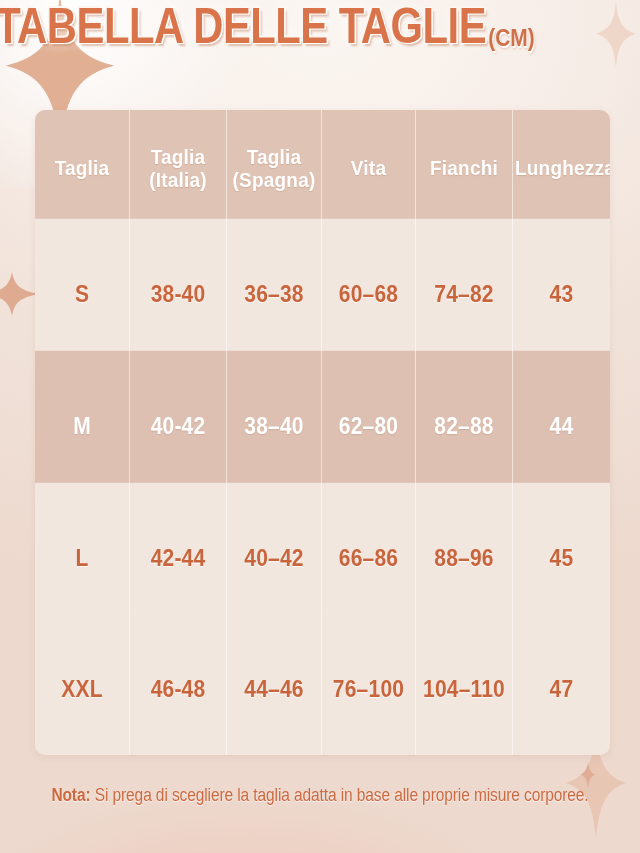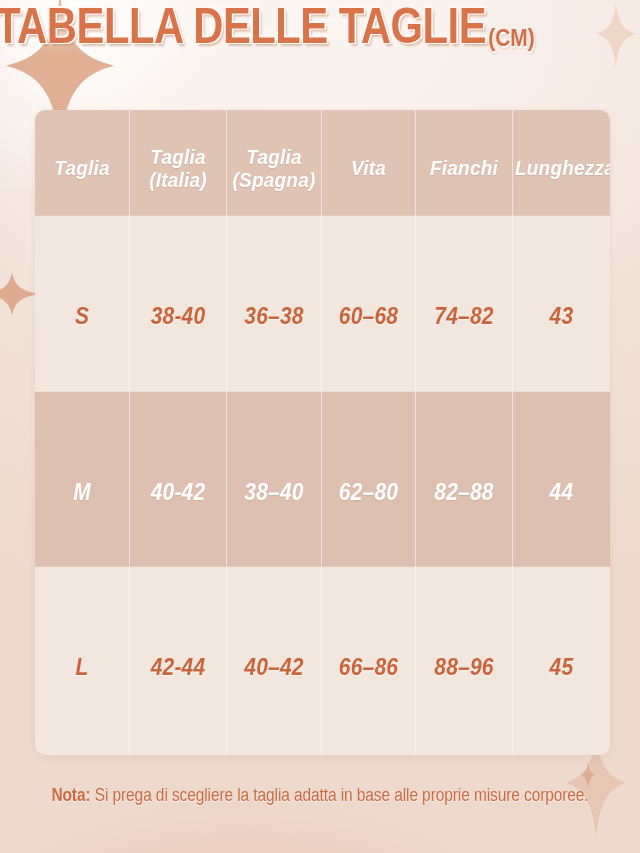--- a/index.html
+++ b/index.html
@@ -91,21 +91,20 @@
   #sizes-table {
     position:absolute;
     left:35px; top:110px;
     width:575px; height:645px;
     border-collapse:separate;
     border-spacing:0;
     table-layout:fixed;
     border-radius:10px;
     overflow:hidden;
     box-shadow:0 2px 7px rgba(185,135,110,.16);
-    font-style:italic;
   }
   #sizes-table col.c0 { width:95px;  }
   #sizes-table col.c1 { width:97px;  }
   #sizes-table col.c2 { width:95px;  }
   #sizes-table col.c3 { width:94px;  }
   #sizes-table col.c4 { width:97px;  }
   #sizes-table col.c5 { width:97px;  }
 
   #sizes-table th,
   #sizes-table td {
@@ -263,20 +262,28 @@
         <td>44</td>
       </tr>
       <tr class="row-light">
         <td class="size-cell">L</td>
         <td>42-44</td>
         <td>40–42</td>
         <td>66–86</td>
         <td>88–96</td>
         <td>45</td>
       </tr>
+      <tr class="row-light">
+        <td class="size-cell">XXL</td>
+        <td>46-48</td>
+        <td>44–46</td>
+        <td>76–100</td>
+        <td>104–110</td>
+        <td>47</td>
+      </tr>
     </tbody>
   </table>
 
   <div id="footer-note">
     <span class="note-label">Nota:</span><span class="note-body"> Si prega di scegliere la taglia adatta in base alle proprie misure corporee.</span>
   </div>
 
 </div>
 
 </body></html>

